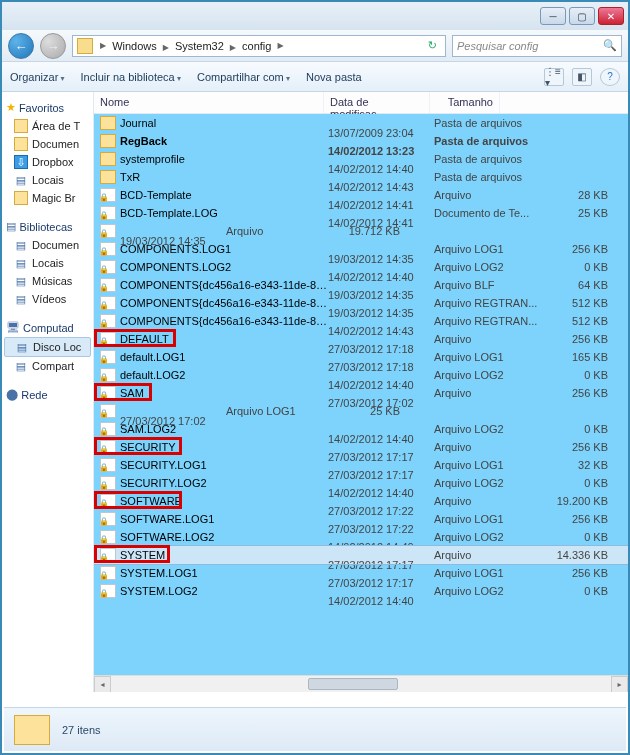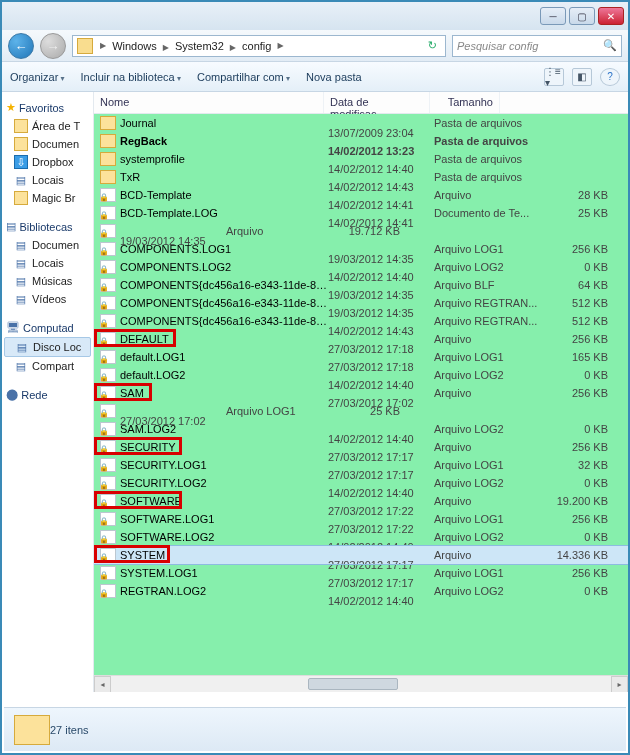--- a/index.html
+++ b/index.html
@@ -32,33 +32,33 @@
 .sbico.drop { background:#3b9de6; border:1px solid #1a6cae; color:#fff;}
 .sbico.lib { color:#4a72a8;}
 .sbitem.sel { background:#d8e9f8; border:1px solid #a6c8e6; border-radius:2px;}
 .filearea { flex:1; display:flex; flex-direction:column; overflow:hidden;}
 .colhdr { display:flex; height:22px; border-bottom:1px solid #e3e9ef; background:#fdfdfd;}
 .colhdr div { padding:4px 6px; border-right:1px solid #eef2f6; color:#335; cursor:pointer;}
 .c-name { width:230px;}
 .c-date { width:106px;}
 .c-type { width:110px;}
 .c-size { width:70px; text-align:right;}
-.filelist { flex:1; overflow-y:auto; overflow-x:auto; background:#86efac;}
+.filelist { flex:1; overflow-y:auto; overflow-x:auto; background:#7dd3fc;}
 .row { display:flex; align-items:center; height:18px; padding-left:6px; cursor:pointer; white-space:nowrap;}
 .row.sel { background:#cde6f7; outline:1px solid #8dbbe0;}
 .row .rico { width:16px; height:14px; margin-right:4px; position:relative; flex-shrink:0;}
 .row .rico.folder { background:#fce29b; border:1px solid #d6aa3c;}
 .row .rico.file { background:#fff; border:1px solid #bcc7d0;}
 .row .rico .lock { position:absolute; bottom:-1px; left:-2px; font-size:8px; color:#c98c00;}
 .row .rn { width:208px; overflow:hidden; text-overflow:ellipsis;}
 .row .rd { width:106px; color:#444;margin-top:20px;}
 .row .rt { width:110px; color:#444; overflow:hidden; text-overflow:ellipsis;}
 .row .rs { width:64px; text-align:right; color:#444;}
 .hl { position:absolute; border:3px solid #d80000; pointer-events:none; z-index:5;}
-.statusbar { position:absolute; bottom:2px; left:2px; right:2px; height:44px; background:linear-gradient(#eef6fd,#dde9f5); border-top:1px solid #c7d6e4; display:flex; align-items:center; padding:0 10px; gap:0;}
+.statusbar { position:absolute; bottom:2px; left:2px; right:2px; height:44px; background:linear-gradient(#eef6fd,#dde9f5); border-top:1px solid #c7d6e4; display:flex; align-items:center; padding:0 10px; gap:12px;}
 .statusbar .bigfold { width:36px; height:30px; background:#fce29b; border:1px solid #d6aa3c;}
 .statusbar .stxt { color:#2a4a6a;}
 .scrollh { height:17px; background:#f0f0f0; border-top:1px solid #ddd; position:relative;}
 .scrollh .thumb { position:absolute; left:40%; top:2px; width:90px; height:12px; background:#cfd8e0; border:1px solid #aab6c0; border-radius:2px;}
 .scrollh .sa { position:absolute; top:0; width:17px; height:17px; background:#eaeaea; border:1px solid #ccc; display:flex; align-items:center; justify-content:center; font-size:8px; color:#666;}
 </style>
 </head>
 <body>
 
 <div class="titlebar">
@@ -406,21 +406,21 @@
           </div>
           <div class="rn">SYSTEM.LOG1</div>
           <div class="rd">27/03/2012 17:17</div>
           <div class="rt">Arquivo LOG1</div>
           <div class="rs">256 KB</div>
         </div>
         <div class="row" style="position: relative;">
           <div class="rico file">
             <span class="lock">🔒</span>
           </div>
-          <div class="rn">REGTRAN.LOG2</div>
+          <div class="rn">SYSTEM.LOG2</div>
           <div class="rd">14/02/2012 14:40</div>
           <div class="rt">Arquivo LOG2</div>
           <div class="rs">0 KB</div>
         </div>
       </div>
     <div class="scrollh">
       <div class="sa" style="left:0">◂</div>
       <div class="thumb"></div>
       <div class="sa" style="right:0">▸</div>
     </div>

